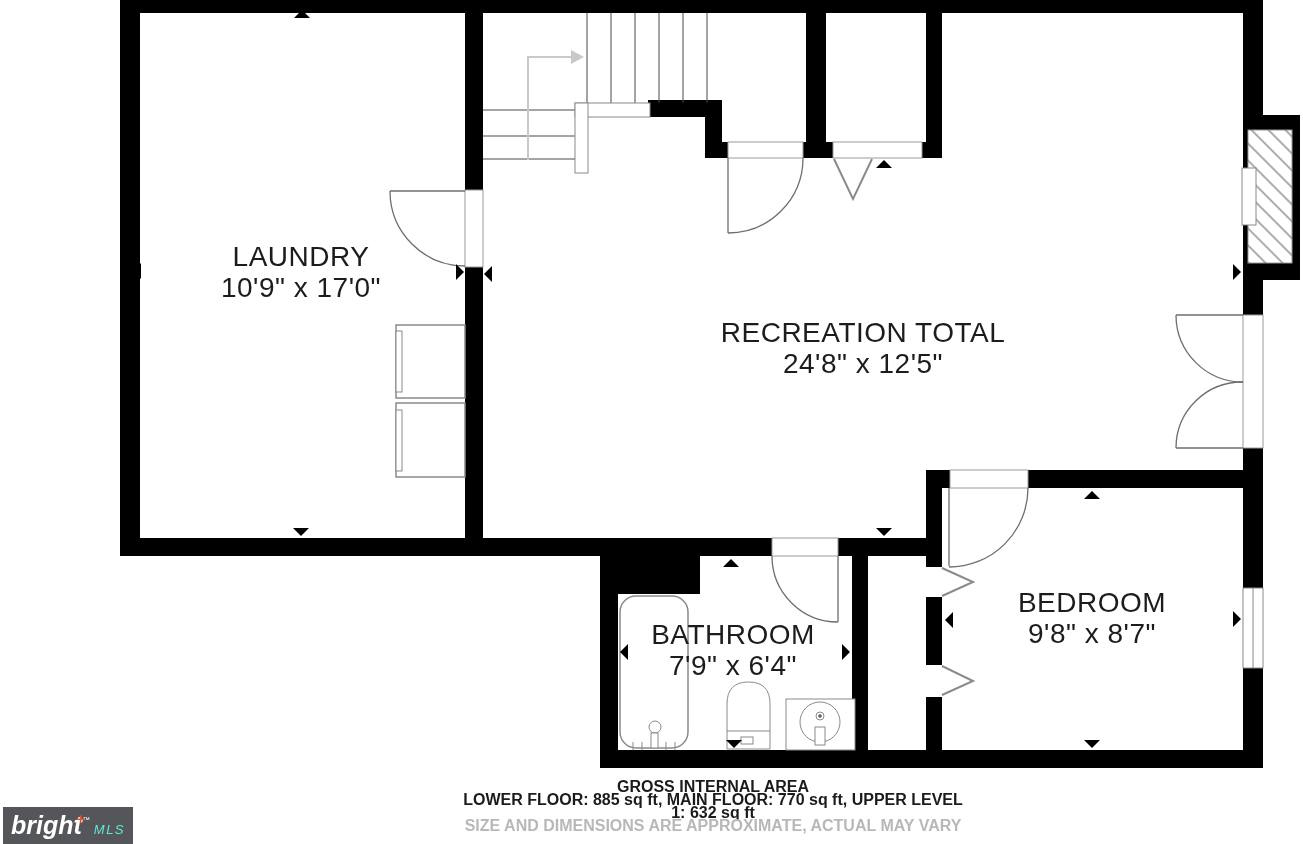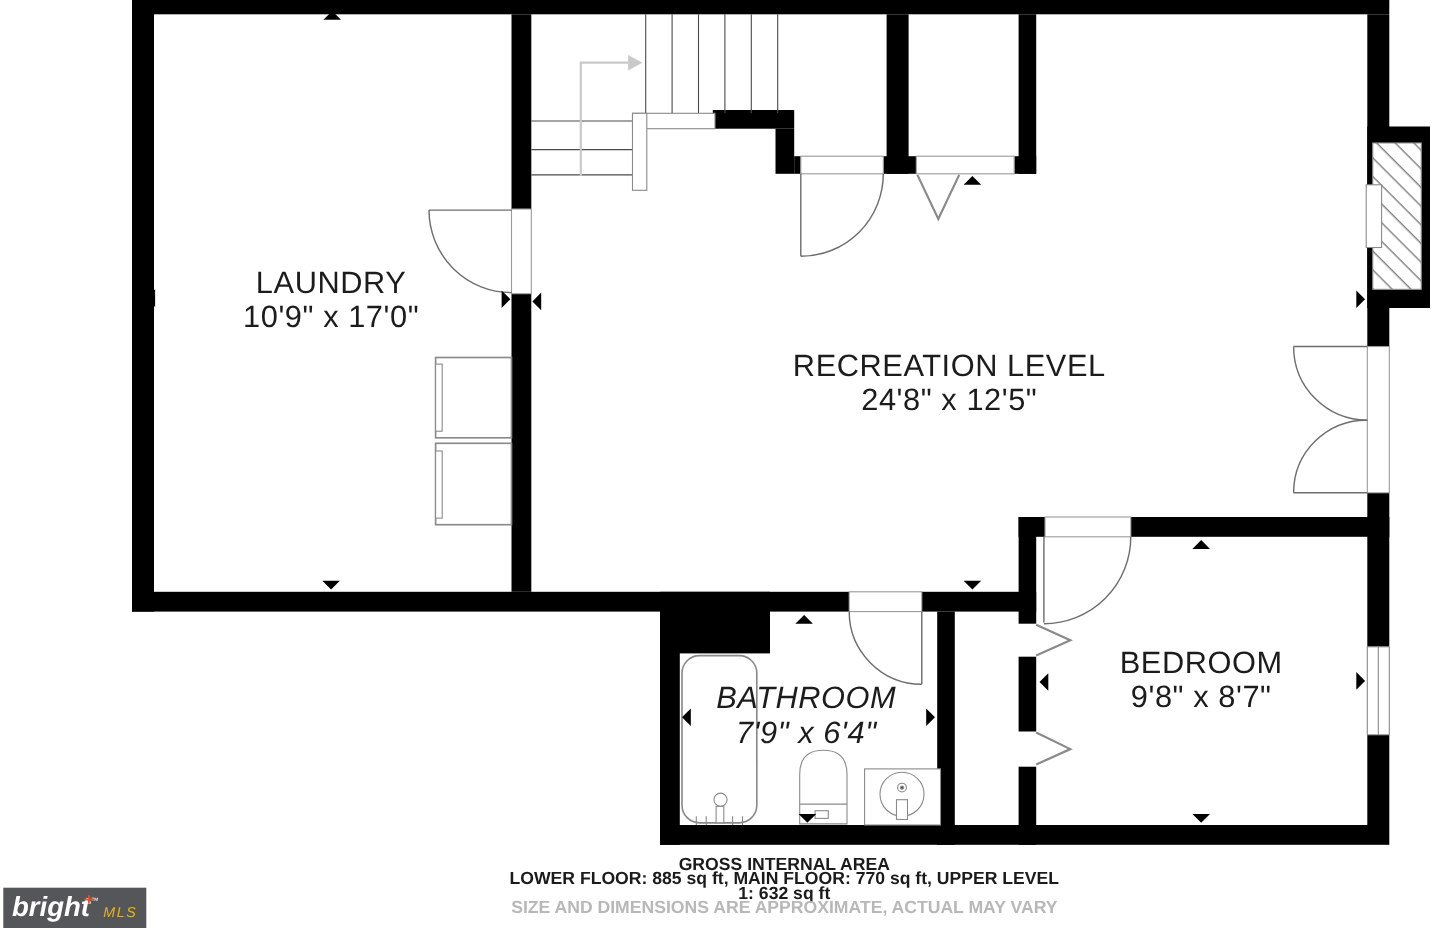--- a/index.html
+++ b/index.html
@@ -3,32 +3,32 @@
 <meta charset="utf-8">
 <style>
   html,body{margin:0;padding:0;background:#fff;}
   .canvas{position:relative;width:1303px;height:844px;background:#ffffff;overflow:hidden;
           font-family:"Liberation Sans",sans-serif;}
   .plan-svg{position:absolute;left:0;top:0;}
   .room-label{position:absolute;text-align:center;color:#1c1c1c;font-size:28px;line-height:31px;
               letter-spacing:.5px;white-space:nowrap;}
   .lbl-laundry{left:151px;top:241px;width:300px;}
   .lbl-rec{left:663px;top:317px;width:400px;}
-  .lbl-bath{left:603px;top:619px;width:260px;font-style:italic;}
+  .lbl-bath{left:603px;top:619px;width:260px;}
   .lbl-bed{left:952px;top:587px;width:280px;text-align:center;}
   .footer{position:absolute;left:462px;top:780px;width:502px;text-align:center;color:#1b1b1b;
           font-size:16px;line-height:13px;}
   .footer .strong{font-weight:700;}
   .footer .disclaimer{color:#b8b8b8;font-weight:700;}
   .logo{position:absolute;left:3px;top:807px;width:130px;height:37px;background:#55565a;
         display:flex;align-items:center;justify-content:center;font-style:italic;}
   .logo .brand{color:#ffffff;font-size:25px;font-weight:700;line-height:1;position:relative;}
   .logo .plus{position:absolute;right:-3px;top:-2px;color:#e0552c;font-size:15px;font-weight:700;line-height:1;}
   .logo .tm{color:#ffffff;font-size:7px;margin:2px 0 14px 1px;line-height:1;}
-  .logo .mls{color:#eab308;font-size:13px;letter-spacing:1.5px;margin:8px 0 0 4px;line-height:1;}
+  .logo .mls{color:#5eead4;font-size:13px;letter-spacing:1.5px;margin:8px 0 0 4px;line-height:1;}
 </style>
 </head>
 <body>
 
 <div class="canvas">
 
   <svg class="plan-svg" width="1303" height="844" viewBox="0 0 1303 844">
     <defs>
       <pattern id="hatch" patternUnits="userSpaceOnUse" width="12" height="12" patternTransform="rotate(-45)">
         <line x1="1" y1="0" x2="1" y2="12" stroke="#777" stroke-width="1.2"></line>
@@ -183,21 +183,21 @@
       <polygon points="945,620 953,612 953,628"></polygon>
       <polygon points="1241,619 1233,611 1233,627"></polygon>
     </g>
   </svg>
 
   <div class="room-label lbl-laundry">
     <div>LAUNDRY</div>
     <div>10'9" x 17'0"</div>
   </div>
   <div class="room-label lbl-rec">
-    <div>RECREATION LEVEL</div>
+    <div>RECREATION TOTAL</div>
     <div>24'8" x 12'5"</div>
   </div>
   <div class="room-label lbl-bath">
     <div>BATHROOM</div>
     <div>7'9" x 6'4"</div>
   </div>
   <div class="room-label lbl-bed">
     <div>BEDROOM</div>
     <div>9'8" x 8'7"</div>
   </div>

